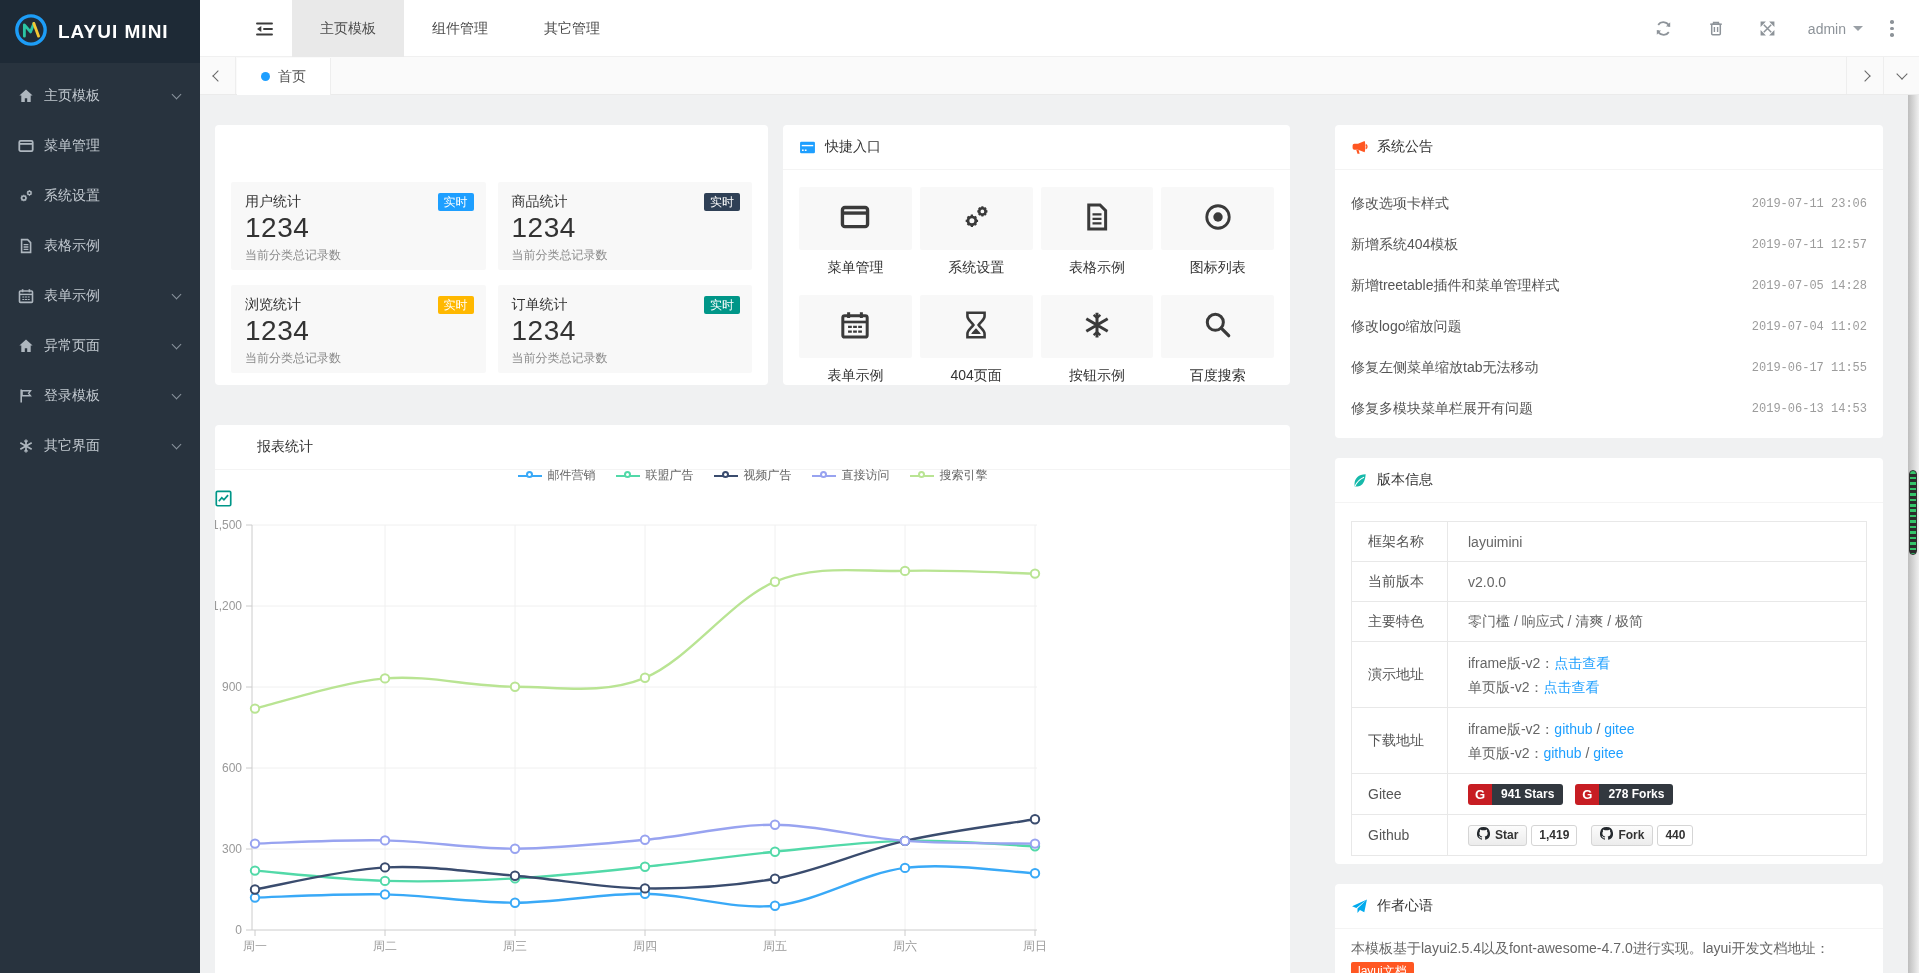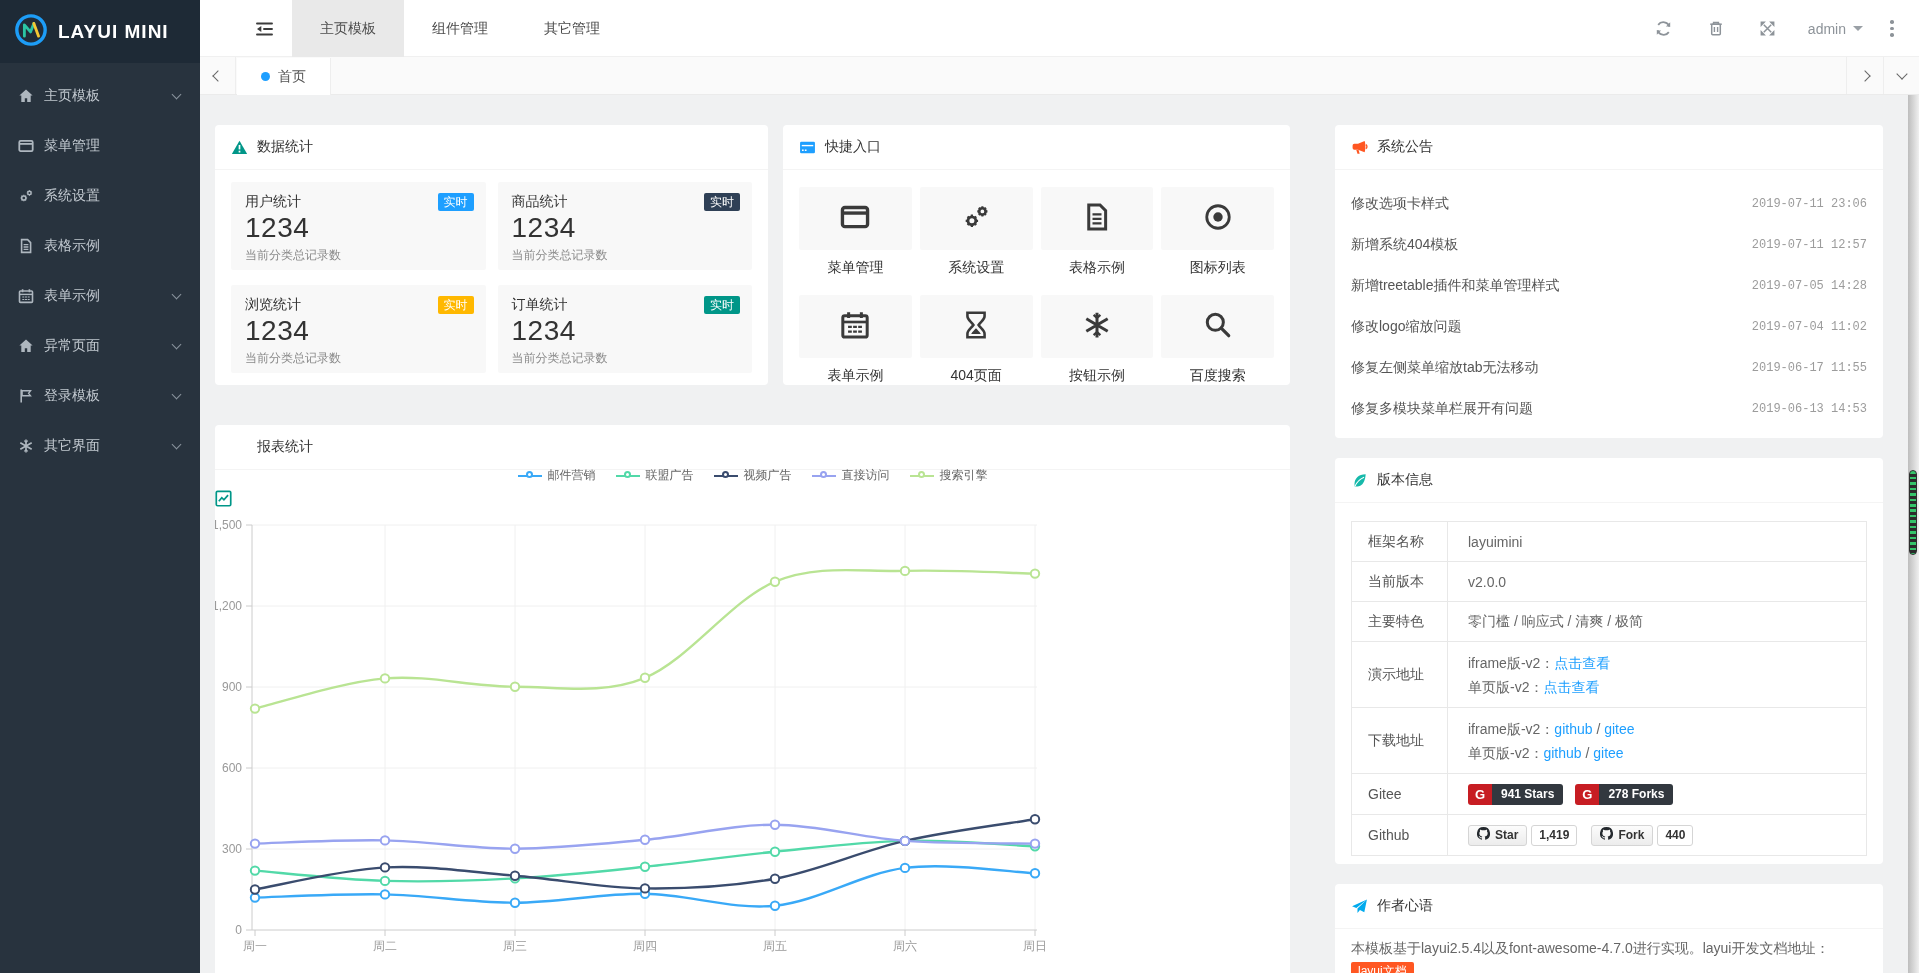--- a/index.html
+++ b/index.html
@@ -251,30 +251,20 @@
   </span>
   <span class="ts-btn ts-next">
       <i class="chevR"></i>
     </span>
   <span class="ts-btn ts-down">
       <i class="chevD"></i>
     </span>
 </div>
 
 <section class="card stats-card">
-  <div class="card-header">
-    <span class="cicon">
-      <svg width="17" height="17" viewBox="0 0 16 16">
-        <path d="M8 1.6 15.2 14H.8z" fill="#009688"></path>
-        <rect x="7.2" y="5.6" width="1.6" height="4.2" fill="#fff"></rect>
-        <rect x="7.2" y="11" width="1.6" height="1.7" fill="#fff"></rect>
-      </svg>
-    </span>
-    <span>数据统计</span>
-  </div>
   <div class="stats-grid">
       <div class="stat-box">
         <div class="stat-label">用户统计</div>
         <div class="stat-value">1234</div>
         <div class="stat-desc">当前分类总记录数</div>
         <span class="stat-badge" style="background: rgb(30, 159, 255);">实时</span>
       </div>
       <div class="stat-box">
         <div class="stat-label">商品统计</div>
         <div class="stat-value">1234</div>

